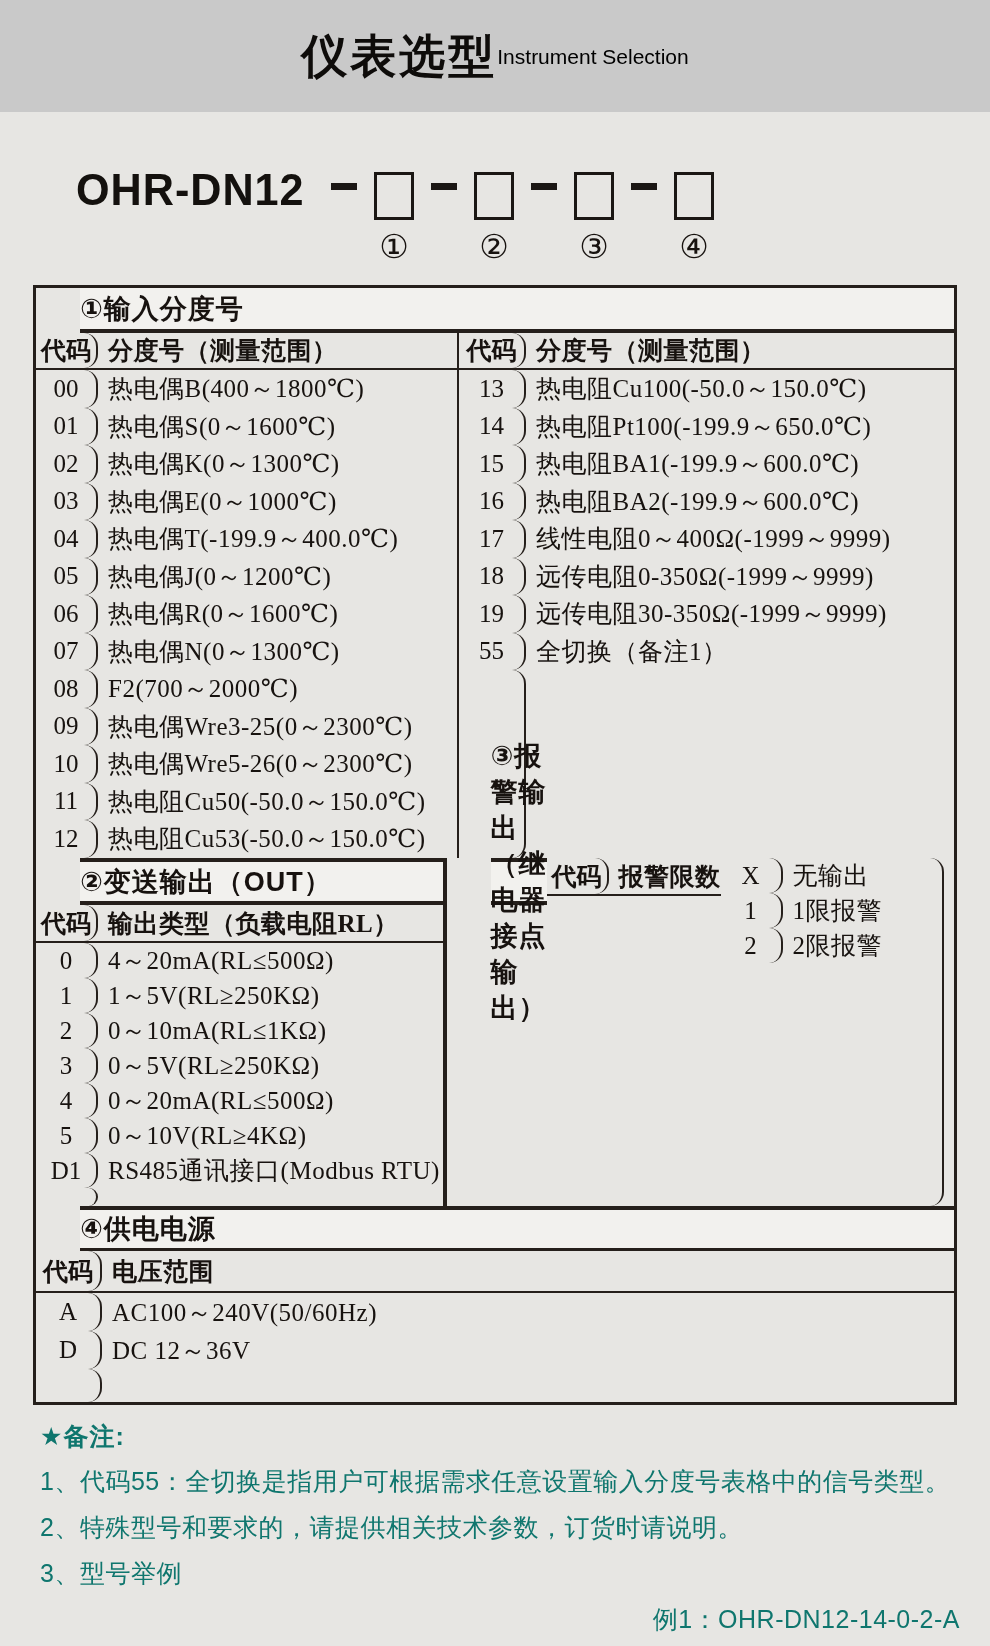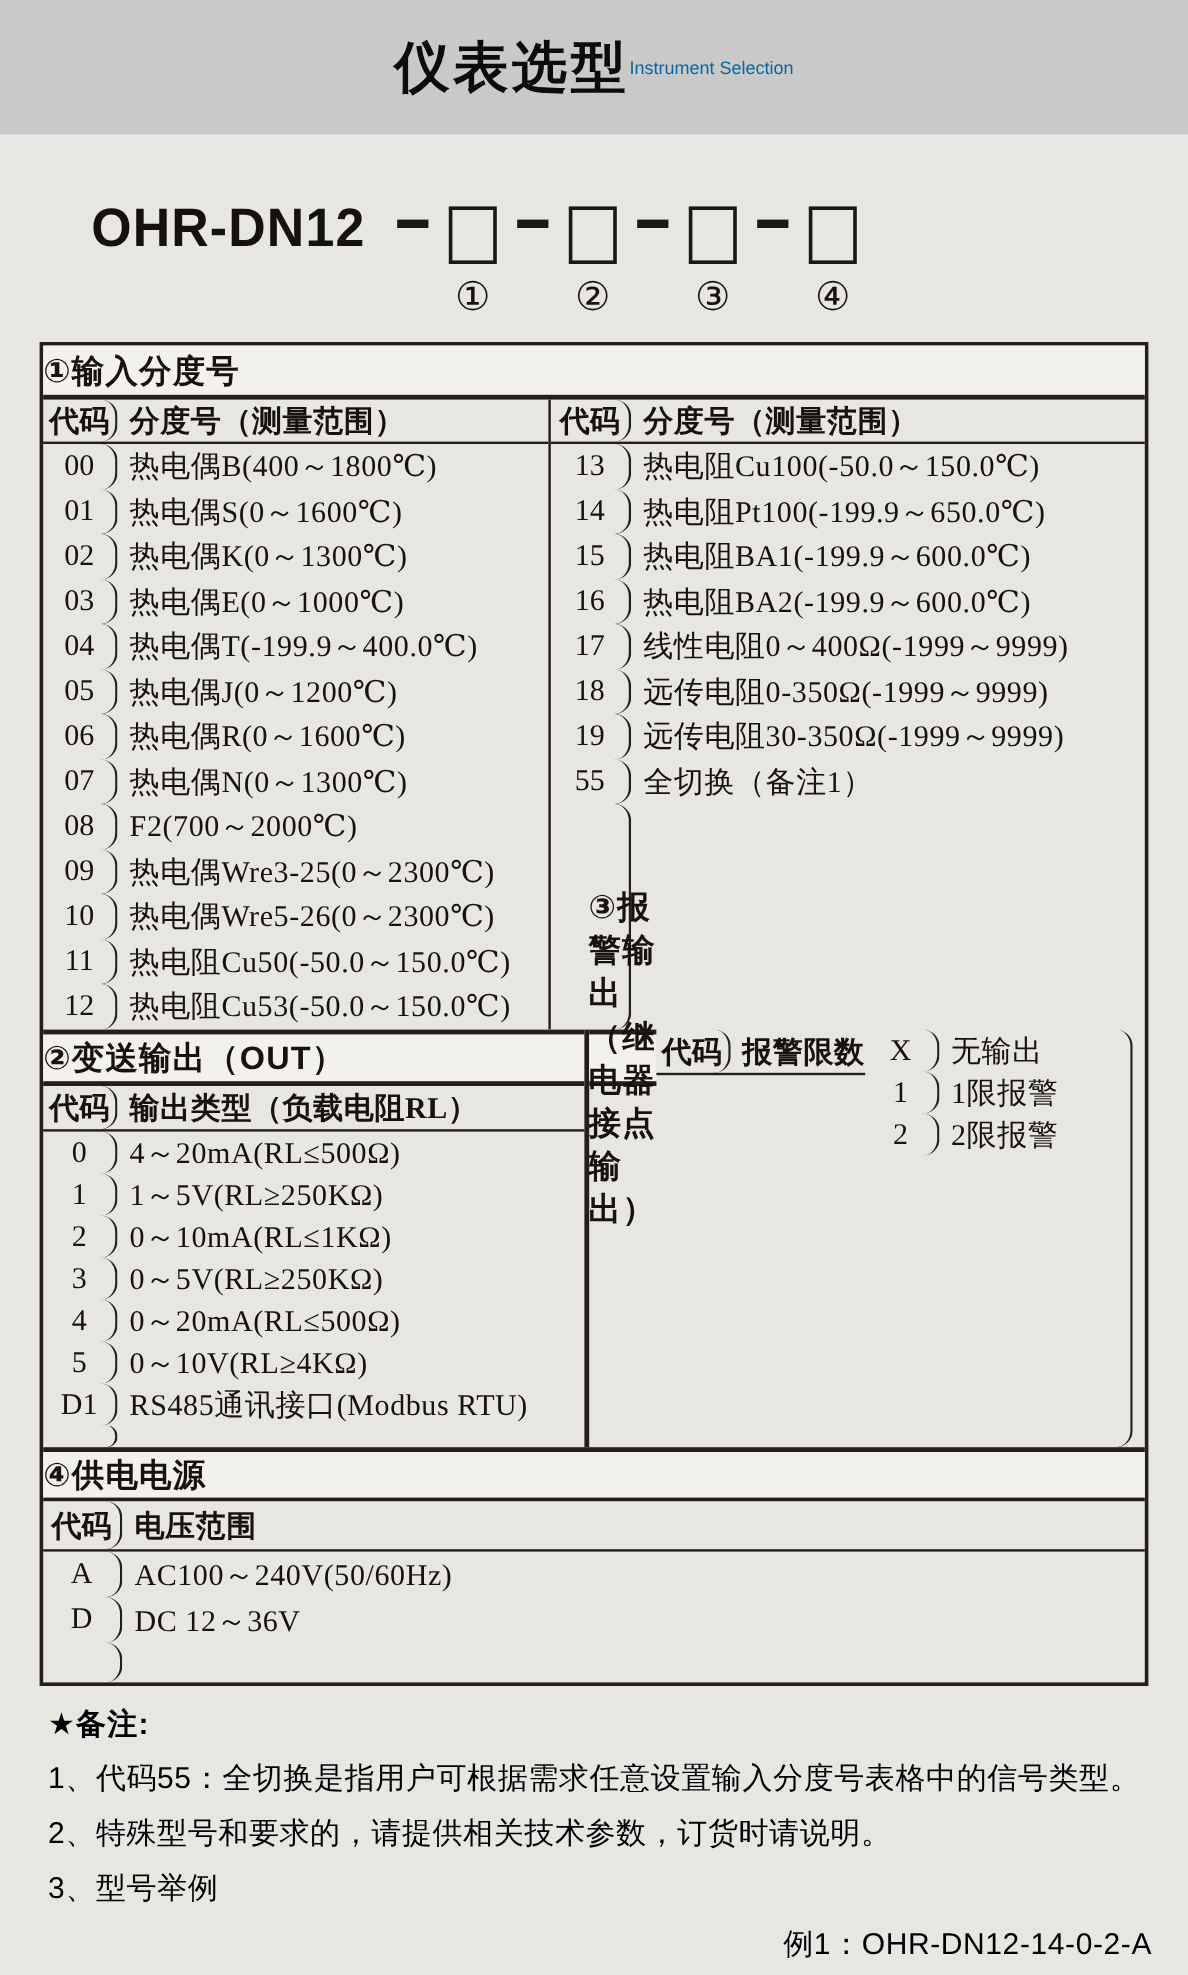--- a/index.html
+++ b/index.html
@@ -13,34 +13,34 @@
   html,body{background:#fff;}
   .page{
     position:relative;width:990px;height:1646px;background:var(--pagebg);
     font-family:"Liberation Serif","DejaVu Serif",serif;color:var(--ink);overflow:hidden;
   }
   
   .topbar{position:absolute;left:0;top:0;width:990px;height:112px;background:var(--barbg);
     display:flex;flex-direction:row;align-items:center;justify-content:center;}
   .title{font-family:"Liberation Sans","DejaVu Sans",sans-serif;font-weight:700;font-size:46px;
     letter-spacing:3px;color:#0e0c0a;line-height:1.1;}
-  .subtitle{font-family:"Liberation Sans","DejaVu Sans",sans-serif;font-size:15px;color:#0369a1;margin-top:2px;}
+  .subtitle{font-family:"Liberation Sans","DejaVu Sans",sans-serif;font-size:21px;color:#000000;margin-top:2px;}
   
   .model{position:absolute;left:76px;top:150px;display:flex;align-items:flex-start;gap:17px;}
   .model-prefix{font-family:"Liberation Sans","DejaVu Sans",sans-serif;font-weight:700;font-size:45px;
     letter-spacing:1px;line-height:80px;color:#14110e;transform:scaleX(.96);transform-origin:left;}
   .dash{width:26px;height:7px;background:#1b1714;margin-top:33px;}
   .boxcol{display:flex;flex-direction:column;align-items:center;margin-top:22px;}
   .blankbox{width:40px;height:48px;border:3px solid #1b1714;background:transparent;}
   .poslabel{font-size:33px;line-height:36px;margin-top:9px;font-family:"DejaVu Sans","Liberation Sans",sans-serif;}
   
   .tbl{position:absolute;left:33px;top:285px;width:924px;height:1120px;border:3px solid var(--line);
     display:flex;flex-direction:column;font-size:25px;}
   .band{background:var(--bandbg);display:flex;align-items:center;
-    font-family:"Liberation Sans","DejaVu Sans",sans-serif;font-weight:700;font-size:27px;letter-spacing:1px;}
+    font-family:"Liberation Sans","DejaVu Sans",sans-serif;font-weight:700;font-size:27px;letter-spacing:1px;margin-left:44px;}
   .band1{height:45px;border-bottom:4px solid var(--line);}
   .band23{height:47px;border-top:4px solid var(--line);border-bottom:4px solid var(--line);}
   .band4{height:45px;border-top:4px solid var(--line);border-bottom:3px solid var(--line);}
   .sec1{display:flex;height:525px;}
   .half-left{width:423px;border-right:2px solid var(--line);display:flex;flex-direction:column;}
   .half-right{flex:1;display:flex;flex-direction:column;}
   .sec23{display:flex;height:348px;}
   .sec2{width:478px;display:flex;flex-direction:column;}
   .sec3{flex:1;border-left:4px solid var(--line);display:flex;flex-direction:row;}
   .sec4body{flex:1;display:flex;flex-direction:column;}
@@ -51,21 +51,21 @@
   .desc{padding-left:10px;flex:1;letter-spacing:.5px;}
   .cw62{width:62px;} .cw67{width:67px;} .cw66{width:66px;}
   .trow{display:flex;flex:none;}
   .rh375 .trow,.trow.rh375{height:37.5px;}
   .rh35 .trow,.trow.rh35{height:35px;}
   .rh38 .trow,.trow.rh38{height:38px;}
   .rows{display:flex;flex-direction:column;}
   .filler{flex:1 1 auto;min-height:0;height:auto;}
   
   .notes{position:absolute;left:40px;top:1420px;width:920px;
-    font-family:"Liberation Sans","DejaVu Sans",sans-serif;color:#000000;font-size:25px;}
+    font-family:"Liberation Sans","DejaVu Sans",sans-serif;color:#0f766e;font-size:25px;}
   .notes .nt{font-weight:700;margin-bottom:12px;letter-spacing:1px;}
   .notes .ni{font-weight:500;margin-bottom:13px;letter-spacing:.5px;}
   .notes .nx{font-weight:500;margin-left:30px;margin-top:5px;letter-spacing:.5px;text-align:right;}
 </style>
 </head>
 <body>
 
 <div class="page">
 
   <div class="topbar">

